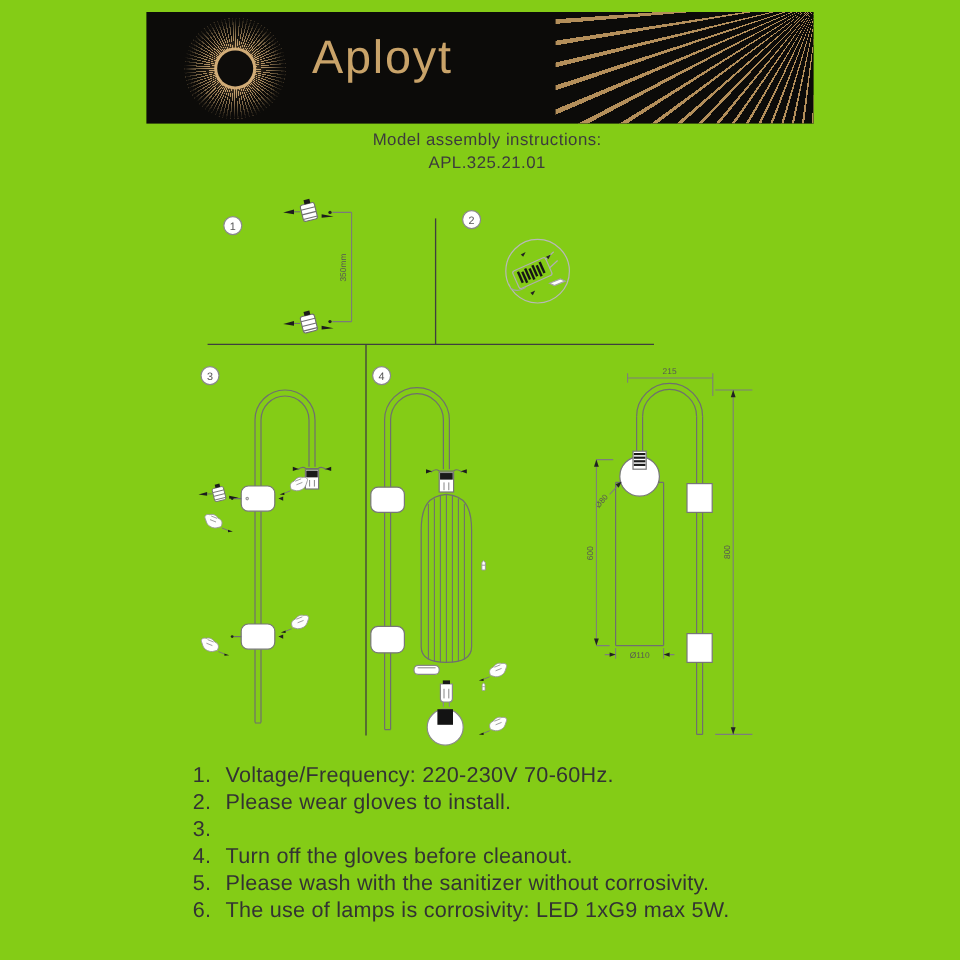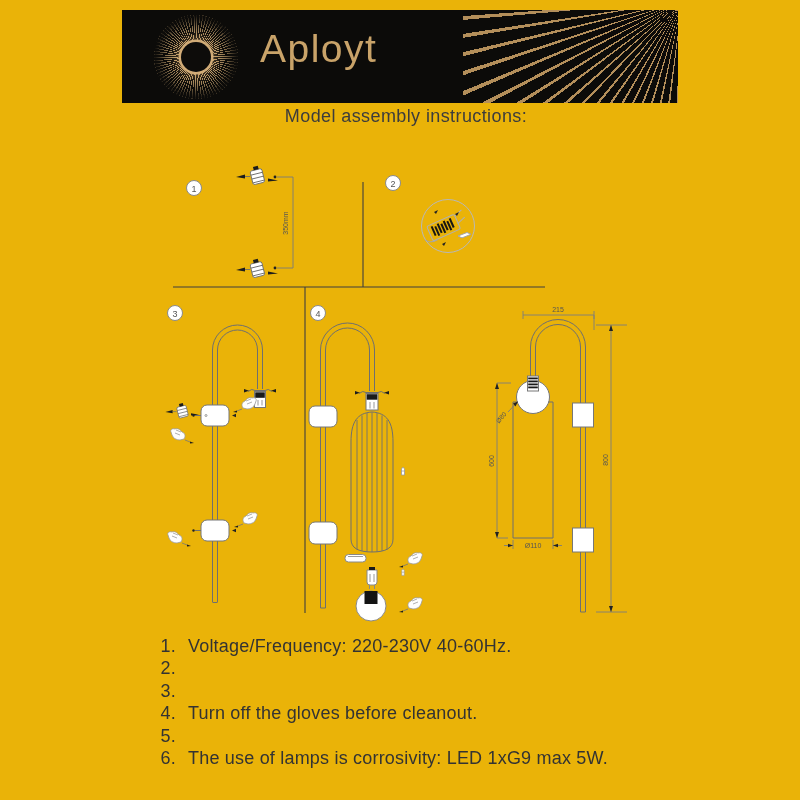--- a/index.html
+++ b/index.html
@@ -1,36 +1,36 @@
 <!DOCTYPE html>
 <html><head>
 <meta charset="utf-8">
 <style>
   html,body { margin:0; padding:0; background:#ffffff; }
   body { font-family:"Liberation Sans", sans-serif; }
-  .page { position:relative; width:800px; height:800px; background:#eab308; overflow:hidden; }
+  .page { position:relative; width:800px; height:800px; background:#84cc16; overflow:hidden; }
 
   
   .banner { position:absolute; left:122px; top:10px; width:556px; height:93px;
             background:#0c0b09; overflow:hidden; }
   .starburst { position:absolute; left:32px; top:5px; width:84px; height:84px; border-radius:50%;
             background: repeating-conic-gradient(rgba(209,172,118,.95) 0deg 1.5deg, rgba(12,11,9,0) 1.5deg 4.4deg); }
   .starburst::after { content:""; position:absolute; inset:0; border-radius:50%;
             background: radial-gradient(circle, rgba(12,11,9,0) 0 34%, rgba(12,11,9,.35) 50%, #0c0b09 71%); }
   .star-core { position:absolute; left:50%; top:50%; width:30px; height:30px; margin:-15px 0 0 -15px;
             border-radius:50%; background:#0d0c0a;
             box-shadow:0 0 0 2.5px rgba(214,176,122,.95), 0 0 12px 5px rgba(190,150,95,.5); }
   .brand { position:absolute; left:138px; top:17px; font-size:39px; letter-spacing:1.5px;
             color:#c9a369; font-weight:400; }
   .corner-rays { position:absolute; right:0; top:0; width:215px; height:93px;
             background: repeating-conic-gradient(from 150deg at 102% -10%, rgba(198,157,99,.9) 0deg 1deg, rgba(0,0,0,0) 1deg 4.6deg); }
 
   
   .title-block { position:absolute; top:107px; left:0; width:100%; text-align:center; color:#3c3c3c; }
-  .title-line { font-size:18px; line-height:19px; letter-spacing:.4px;margin-left:12px; }
+  .title-line { font-size:14px; line-height:19px; letter-spacing:.4px;margin-left:12px; }
 
   
   .diagram { position:absolute; left:0; top:150px; width:800px; height:490px; }
   .diagram svg { font-family:"Liberation Sans", sans-serif; }
 
   
   .instructions { position:absolute; left:152px; top:635px; width:540px; color:#333; }
   .instr-row { display:flex; font-size:18px; line-height:22.4px; letter-spacing:.2px; }
   .instr-num { width:24px; text-align:right; margin-right:12px; flex:none; }
 </style>
@@ -42,20 +42,21 @@
   <div class="banner">
     <div class="starburst">
       <div class="star-core"></div>
     </div>
     <div class="brand">Aployt</div>
     <div class="corner-rays"></div>
   </div>
 
   <div class="title-block">
     <div class="title-line">Model assembly instructions:</div>
+    <div class="title-line">APL.325.21.01</div>
   </div>
 
   <div class="diagram">
   <svg viewBox="0 0 800 490" width="800" height="490">
     <defs>
 
       <g id="anchor" stroke="#6f6f6f" fill="none" stroke-width="0.9">
         <polygon points="-22,0 -13,-2.5 -13,1.5" fill="#1c1c1c" stroke="none"></polygon>
         <line x1="-13" y1="-0.5" x2="-8" y2="-0.5"></line>
         <g transform="rotate(-14)">
@@ -241,34 +242,36 @@
         <polygon points="611,462 609,456 613,456" fill="#222" stroke="none"></polygon>
         <text transform="rotate(-90 608 310)" x="608" y="310" text-anchor="middle" font-size="7" fill="#555" stroke="none">800</text>
       </g>
     </g>
   </svg>
   </div>
 
   <div class="instructions">
     <div class="instr-row">
       <span class="instr-num">1.</span>
-      <span>Voltage/Frequency: 220-230V 40-60Hz.</span>
+      <span>Voltage/Frequency: 220-230V 70-60Hz.</span>
     </div>
     <div class="instr-row">
       <span class="instr-num">2.</span>
+      <span>Please wear gloves to install.</span>
     </div>
     <div class="instr-row">
       <span class="instr-num">3.</span>
     </div>
     <div class="instr-row">
       <span class="instr-num">4.</span>
       <span>Turn off the gloves before cleanout.</span>
     </div>
     <div class="instr-row">
       <span class="instr-num">5.</span>
+      <span>Please wash with the sanitizer without corrosivity.</span>
     </div>
     <div class="instr-row">
       <span class="instr-num">6.</span>
       <span>The use of lamps is corrosivity: LED 1xG9 max 5W.</span>
     </div>
   </div>
 
 </div>
 
 </body></html>

